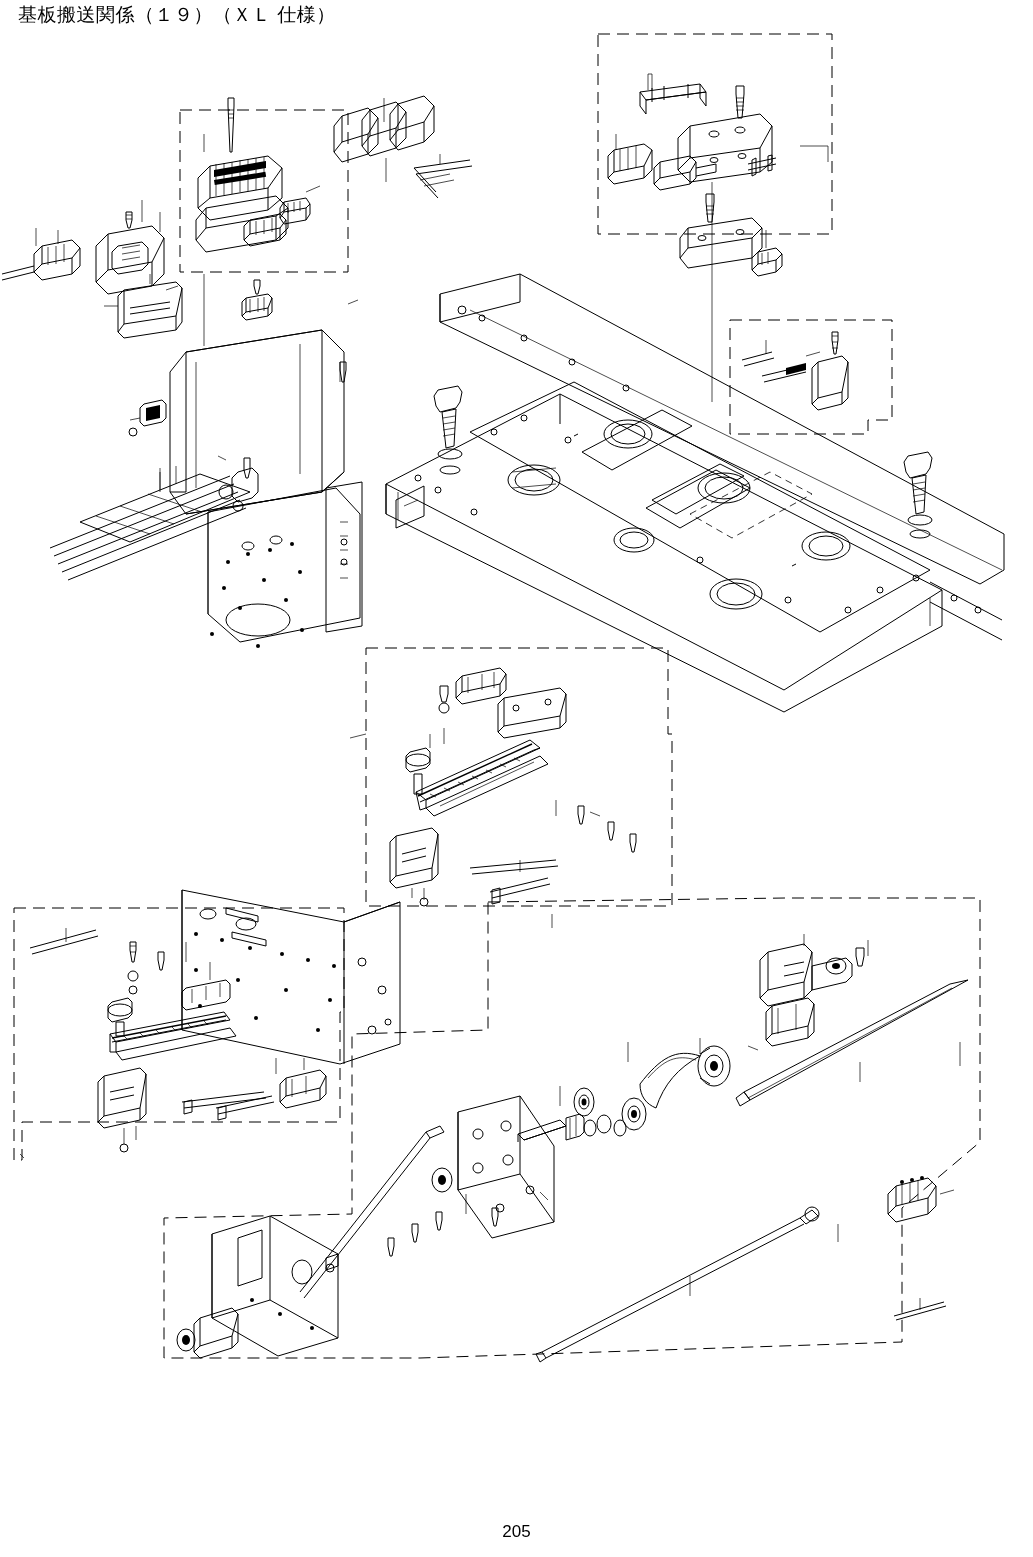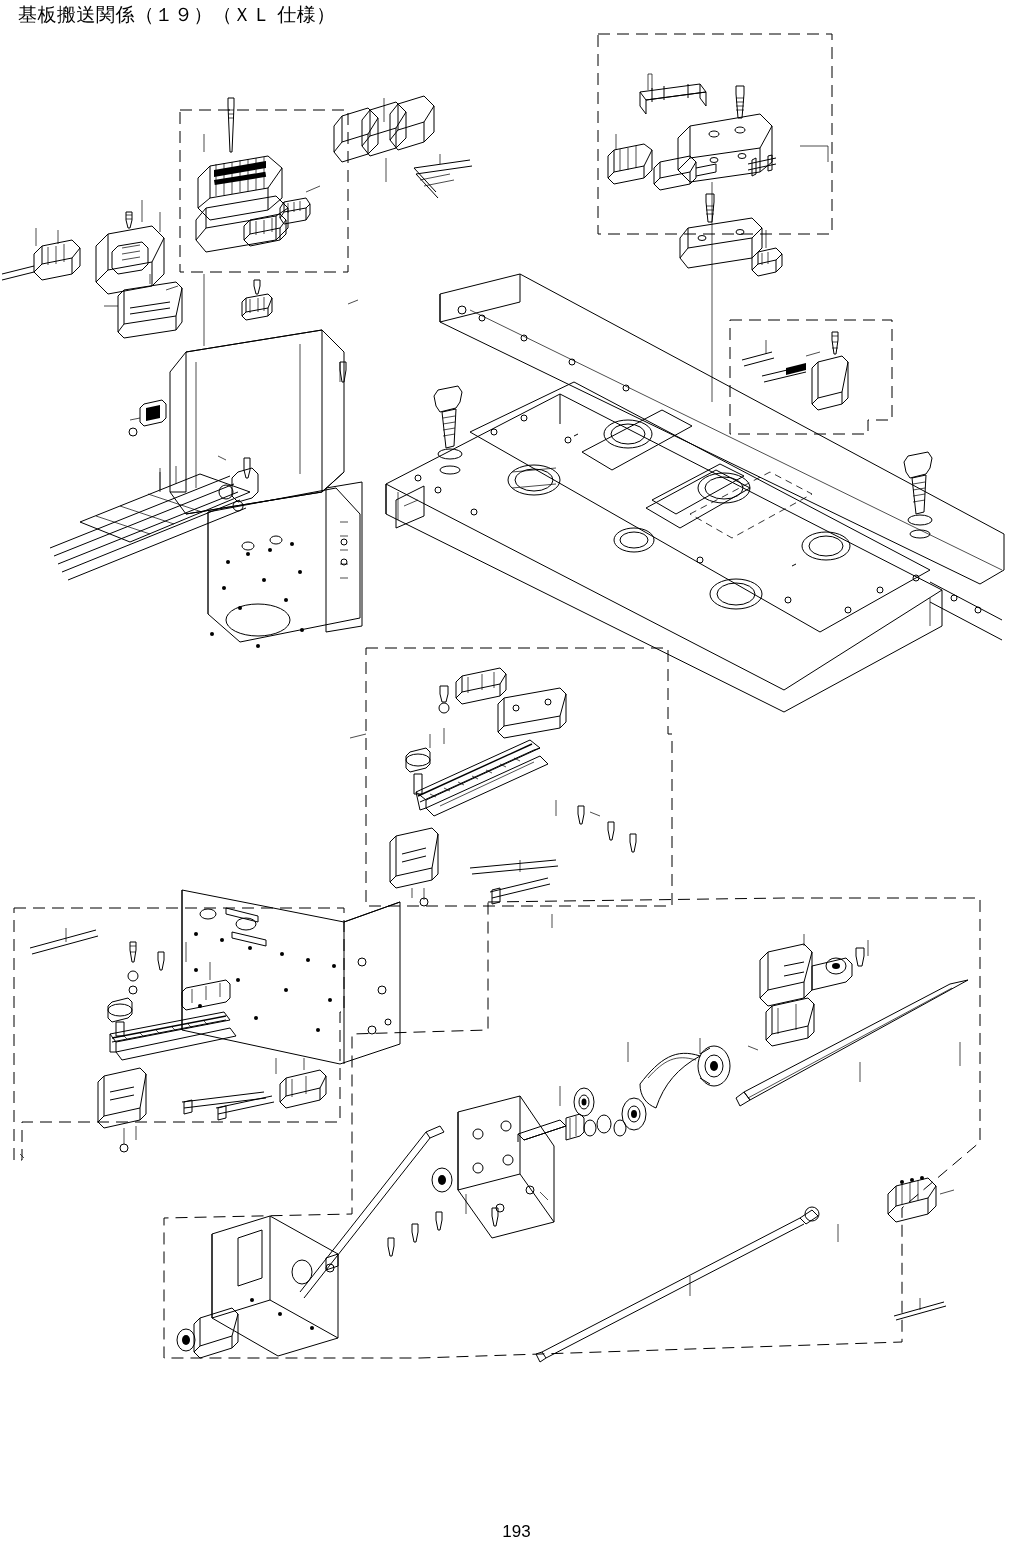--- a/index.html
+++ b/index.html
@@ -543,15 +543,15 @@
         <path class="ln-thin" d="M166 268 L178 264"></path>
         <path class="ln-thin" d="M160 446 L160 470"></path>
         <path class="ln-thin" d="M218 434 L226 438"></path>
         <path class="ln-thin" d="M350 716 L366 712"></path>
         <path class="ln-thin" d="M552 892 L552 906"></path>
       </g>
 
     </svg>
   </div>
 
-  <div id="page-number">193</div>
+  <div id="page-number">205</div>
 
 </div>
 
 </body></html>

